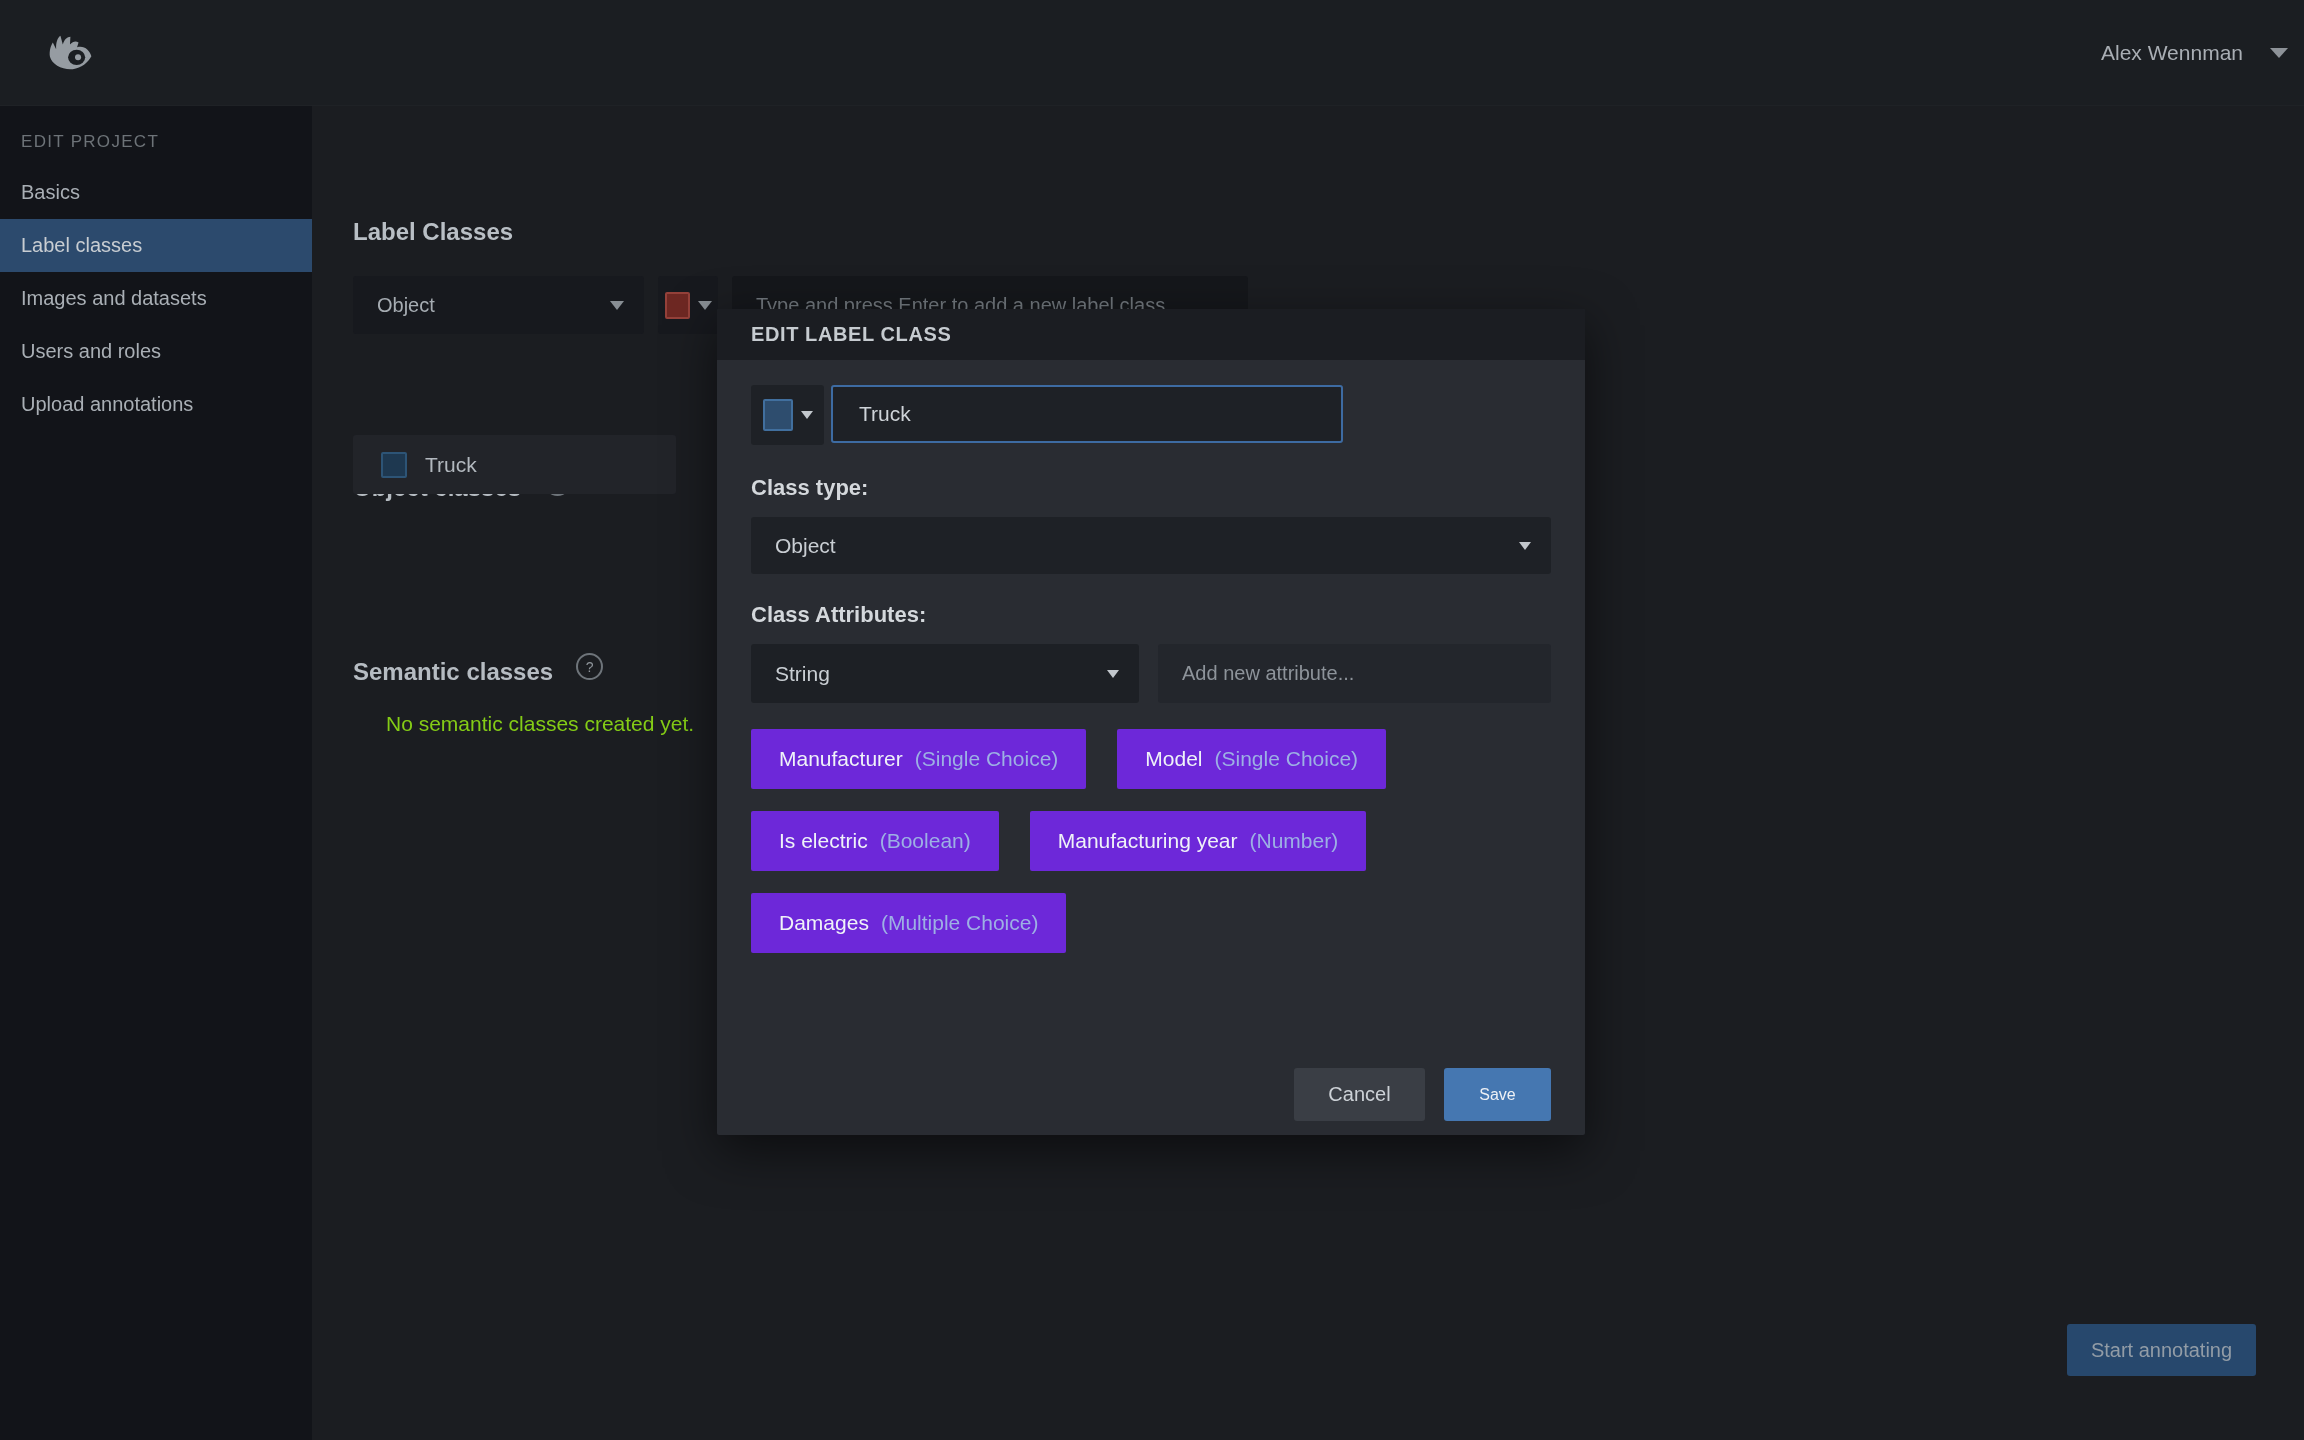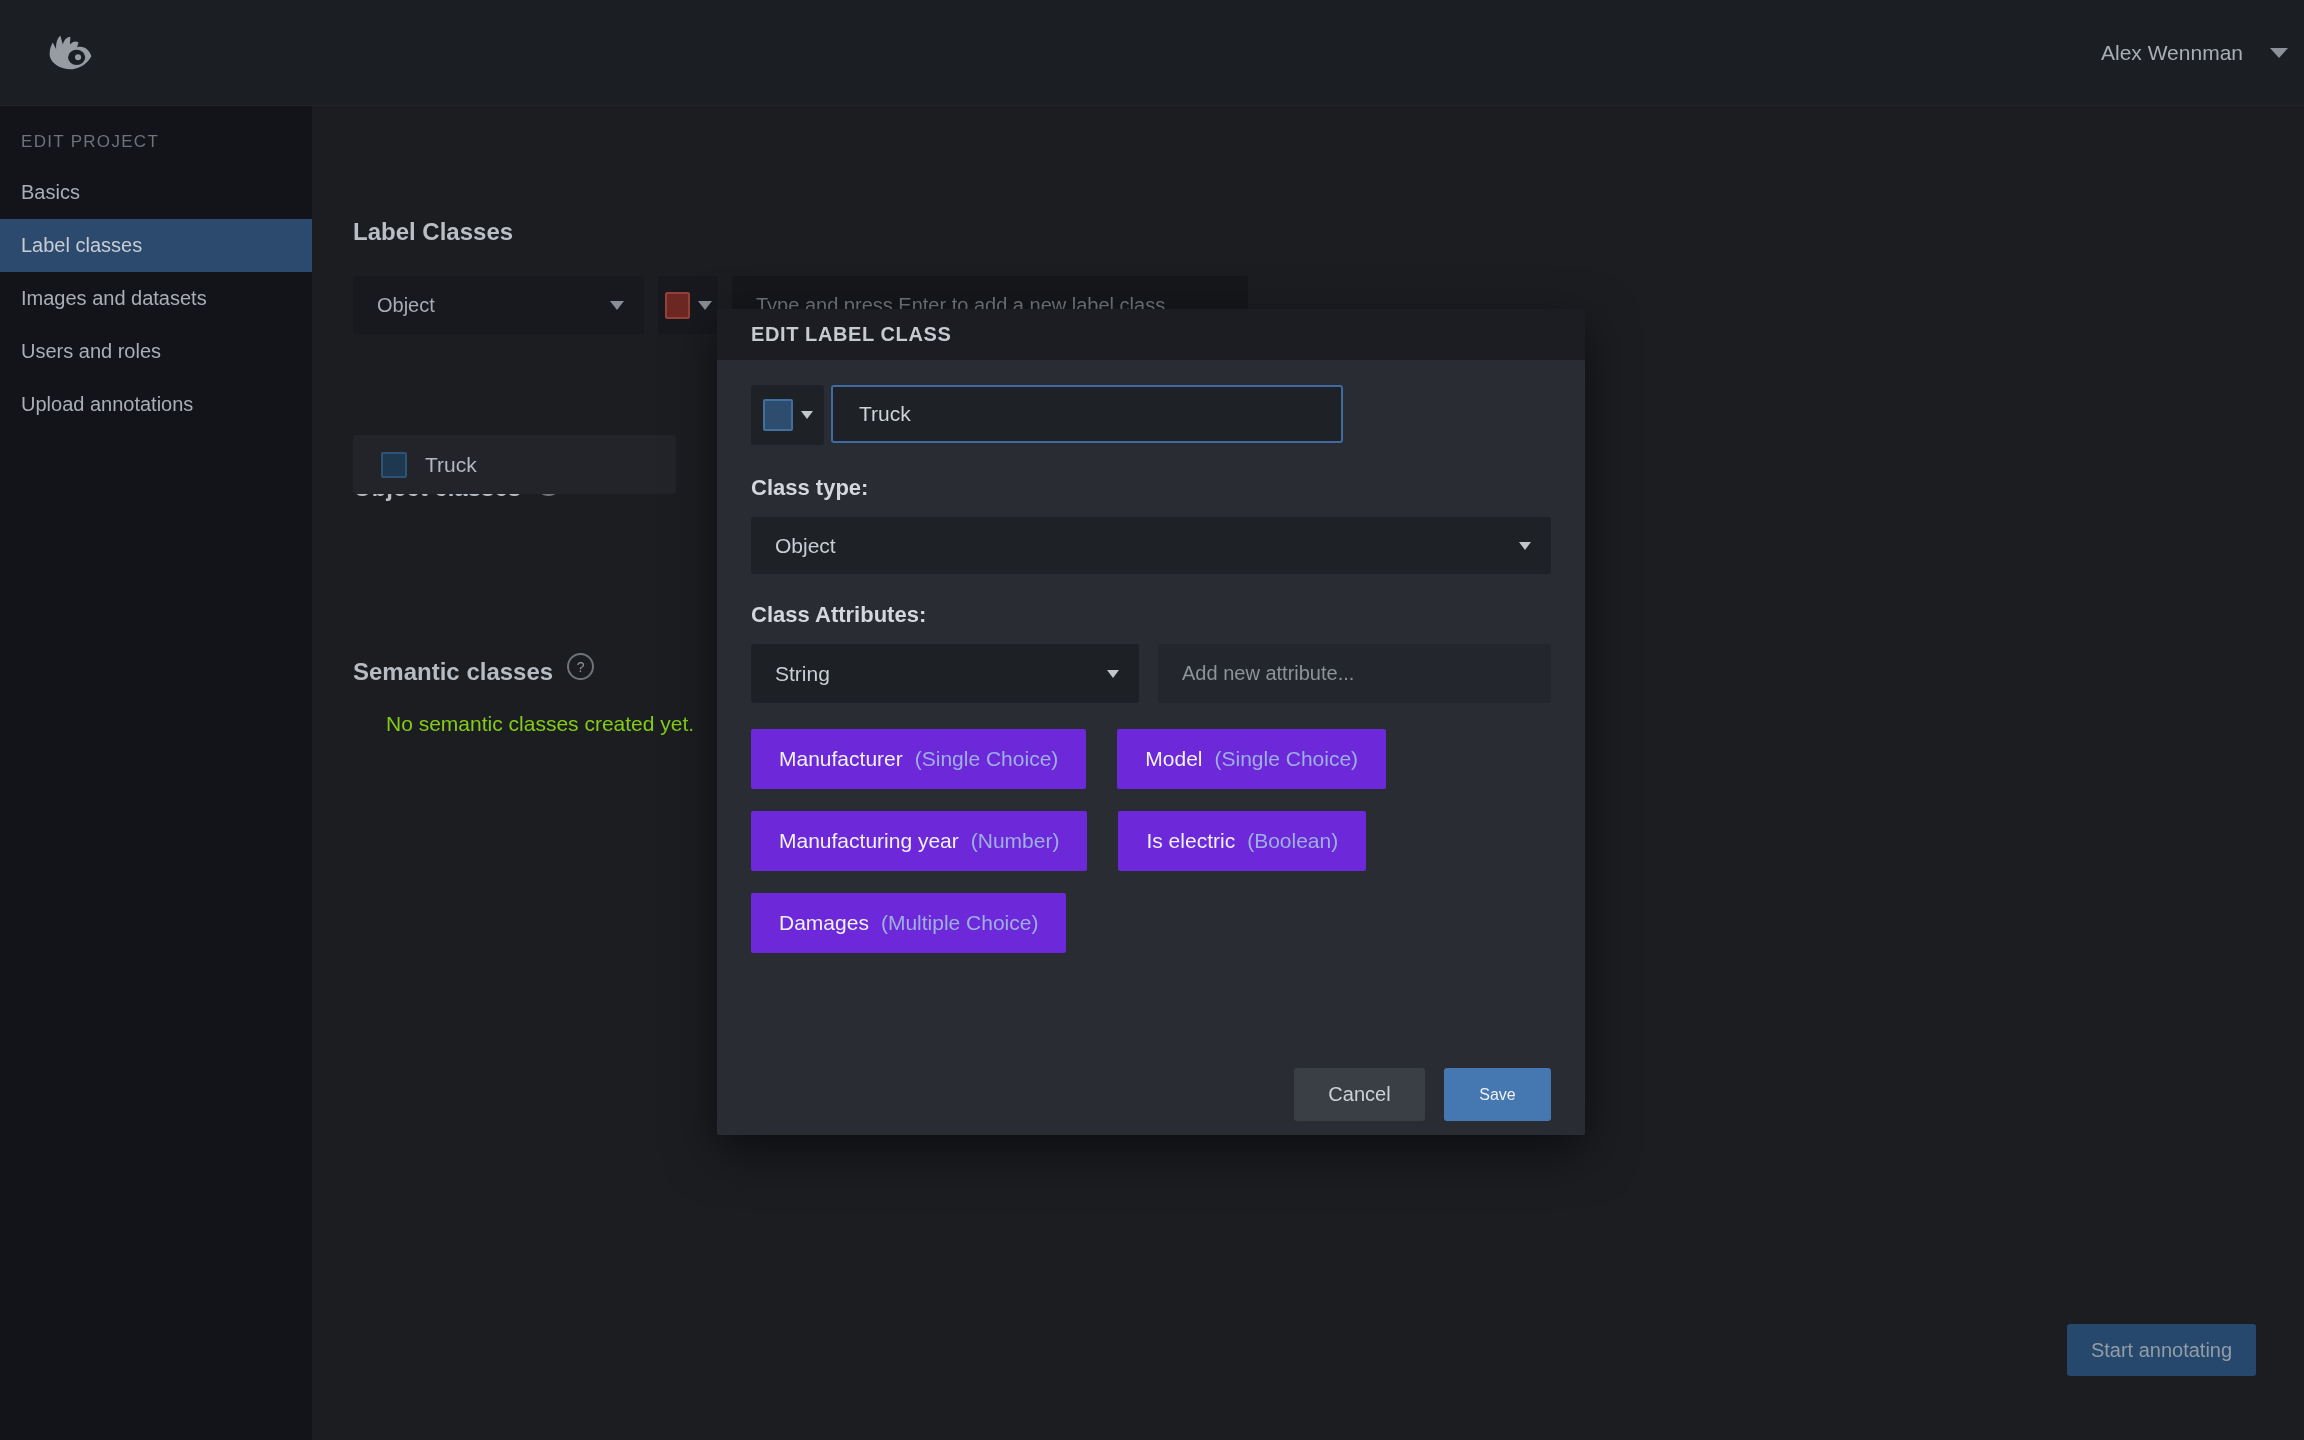--- a/index.html
+++ b/index.html
@@ -32,21 +32,21 @@
   .dd{background:#17191e;border-radius:3px;display:flex;align-items:center;justify-content:space-between;
       padding:0 20px 0 24px;color:#a6acb2;font-size:20px;cursor:pointer;box-sizing:border-box;}
   .dd-object{width:291px;}
   .color-box{width:60px;background:#17191e;border-radius:3px;display:flex;align-items:center;
              justify-content:center;gap:8px;cursor:pointer;}
   .swatch-sm{width:21px;height:23px;border-radius:2px;border:2px solid #95413a;}
   .add-input{width:516px;background:#15171b;border:none;border-radius:3px;color:#c3c8cd;
              font-size:20px;padding:0 24px;box-sizing:border-box;}
   .add-input::placeholder{color:#70767c;}
   .h2{position:absolute;left:41px;margin:0;font-size:24px;font-weight:bold;color:#b6bcc2;
-      display:flex;align-items:flex-start;gap:14px;}
+      display:flex;align-items:flex-start;gap:23px;}
   .h2-obj{top:368px;} .h2-sem{top:552px;}
   .help{width:23px;height:23px;border:2px solid #6e747a;border-radius:50%;color:#8f959b;font-size:14px;
         display:flex;align-items:center;justify-content:center;font-weight:normal;transform:translateY(-5px);}
   .truck-chip{position:absolute;left:41px;top:329px;width:323px;height:59px;background:#222429;
               border-radius:3px;display:flex;align-items:center;padding-left:28px;gap:18px;
               color:#b2b8be;font-size:21px;box-sizing:border-box;cursor:pointer;}
   .swatch-truck{width:22px;height:22px;border-radius:2px;border:2px solid #2d5476;}
   .empty-text{position:absolute;left:41px;top:606px;font-size:21px;color:#84cc16;margin-left:33px;}
   .start-btn{position:absolute;right:48px;bottom:64px;width:189px;height:52px;background:#27486d;
              border:none;border-radius:3px;color:#929ca6;font-size:20px;cursor:pointer;
@@ -182,26 +182,26 @@
       <div class="chips">
         <button class="chip">
           <span>Manufacturer</span>
           <span class="type">(Single Choice)</span>
         </button>
         <button class="chip">
           <span>Model</span>
           <span class="type">(Single Choice)</span>
         </button>
         <button class="chip">
+          <span>Is electric</span>
+          <span class="type">(Boolean)</span>
+        </button>
+        <button class="chip">
           <span>Manufacturing year</span>
           <span class="type">(Number)</span>
-        </button>
-        <button class="chip">
-          <span>Is electric</span>
-          <span class="type">(Boolean)</span>
         </button>
         <button class="chip">
           <span>Damages</span>
           <span class="type">(Multiple Choice)</span>
         </button>
       </div>
 
       <div class="modal-actions">
         <button class="btn-cancel">Cancel</button>
         <button class="btn-save">Save</button>

